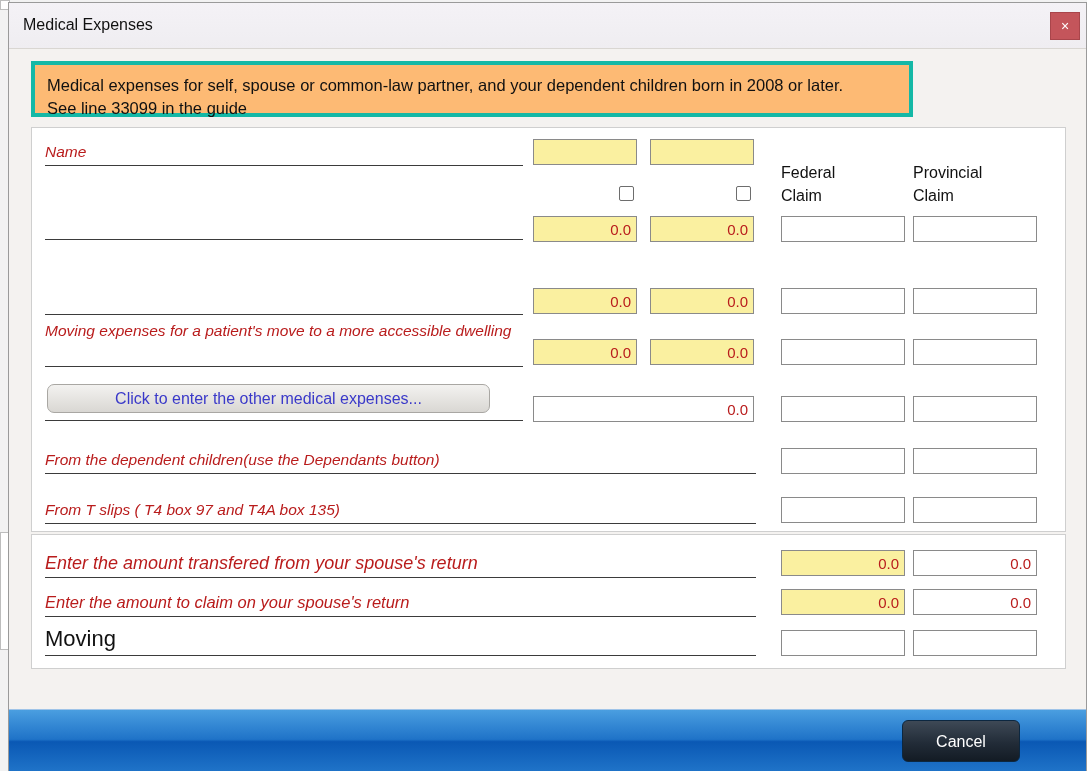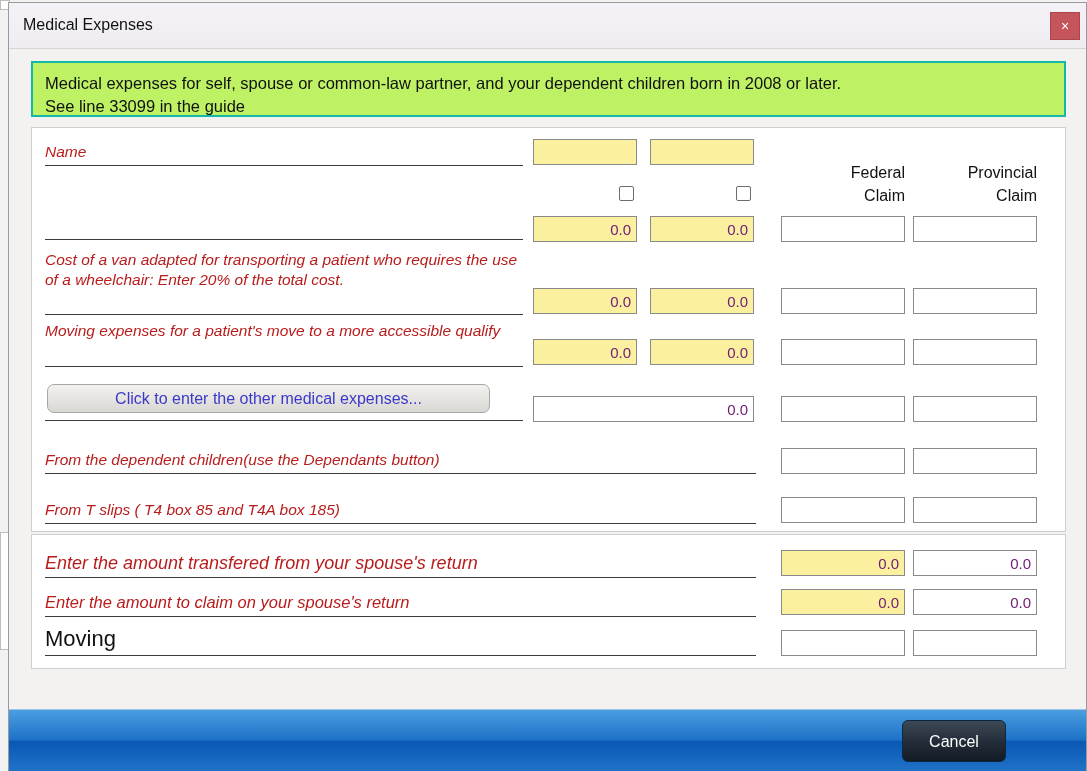--- a/index.html
+++ b/index.html
@@ -54,23 +54,23 @@
     position: absolute;
     left: 0; top: 46px;
     width: 1077px; height: 660px;
     background: #f4f2f0;
     padding: 10px 12px 0 12px;
   }
 
   .intro {
     position: absolute;
     left: 22px; top: 58px;
-    width: 1035px; height: 56px;
-    background: #bef264;
-    border: 2px solid #14b8a6;
+    width: 882px; height: 56px;
+    background: #fdba74;
+    border: 4px solid #14b8a6;
     padding: 9px 12px;
   }
   .intro p {
     margin: 0;
     font-size: 16.5px;
     line-height: 23px;
     color: #111;
   }
 
   .main-panel {
@@ -98,30 +98,30 @@
   .underline {
     position: absolute;
     border-bottom: 1px solid #3b3b3b;
     height: 0;
   }
 
   .colhdr {
     position: absolute;
     font-size: 16px;
     color: #111;
-    text-align: right;
+    text-align: left;
     line-height: 23px;
   }
 
   input.fld {
     position: absolute;
     height: 26px;
     font-family: "Liberation Sans", sans-serif;
     font-size: 15px;
-    color: #701a75;
+    color: #b91c1c;
     text-align: right;
     padding: 2px 5px;
     border: 1px solid #8a8a8a;
     background: #ffffff;
   }
   input.yellow { background: #faf0a0; }
   input.name-fld { height: 26px; background: #faf0a0; text-align: left; }
 
   .chk {
     position: absolute;
@@ -166,21 +166,21 @@
     border-radius: 6px;
     color: #ffffff;
     font-size: 16px;
     text-align: center;
     line-height: 42px;
     cursor: pointer;
     border: 1px solid #0c2740;
     background: linear-gradient(180deg,#3e4956 0%, #222c38 55%, #131b24 100%);
   }
   #ok-button { left: 44px; top: 10px; width: 118px; }
-  #cancel-button { left: 893px; top: 10px; width: 104px; }
+  #cancel-button { left: 893px; top: 10px; width: 118px; }
 
   
   .edge {
     position: absolute;
     background: #ffffff;
     border: 1px solid #bdbdbd;
   }
 </style>
 </head>
 <body>
@@ -221,46 +221,45 @@
     <input class="fld name-fld" style="left: 641px; top: 136px; width: 104px;" value="">
 
     <div class="underline" style="left:36px; top:236px; width:478px;"></div>
     <div class="chk" style="left:610px; top:183px;"></div>
     <div class="chk" style="left:727px; top:183px;"></div>
     <input class="fld yellow" style="left: 524px; top: 213px; width: 104px;" value="0.0">
     <input class="fld yellow" style="left: 641px; top: 213px; width: 104px;" value="0.0">
     <input class="fld" style="left: 772px; top: 213px; width: 124px;" value="">
     <input class="fld" style="left: 904px; top: 213px; width: 124px;" value="">
 
-    <div class="lbl" style="left:36px; top:247px; width:478px;">Cost of a van adapted for transporting a patient who requires the use of a wheelchair: Enter 20% of the total cost.</div>
     <div class="underline" style="left:36px; top:311px; width:478px;"></div>
     <input class="fld yellow" style="left: 524px; top: 285px; width: 104px;" value="0.0">
     <input class="fld yellow" style="left: 641px; top: 285px; width: 104px;" value="0.0">
     <input class="fld" style="left: 772px; top: 285px; width: 124px;" value="">
     <input class="fld" style="left: 904px; top: 285px; width: 124px;" value="">
 
-    <div class="lbl" style="left:36px; top:318px; width:478px;">Moving expenses for a patient's move to a more accessible qualify</div>
+    <div class="lbl" style="left:36px; top:318px; width:478px;">Moving expenses for a patient's move to a more accessible dwelling</div>
     <div class="underline" style="left:36px; top:363px; width:478px;"></div>
     <input class="fld yellow" style="left: 524px; top: 336px; width: 104px;" value="0.0">
     <input class="fld yellow" style="left: 641px; top: 336px; width: 104px;" value="0.0">
     <input class="fld" style="left: 772px; top: 336px; width: 124px;" value="">
     <input class="fld" style="left: 904px; top: 336px; width: 124px;" value="">
 
     <div class="link-btn">Click to enter the other medical expenses...</div>
     <div class="underline" style="left:36px; top:417px; width:478px;"></div>
     <input class="fld" style="left: 524px; top: 393px; width: 221px;" value="0.0">
     <input class="fld" style="left: 772px; top: 393px; width: 124px;" value="">
     <input class="fld" style="left: 904px; top: 393px; width: 124px;" value="">
 
     <div class="lbl" style="left:36px; top:447px; width:700px;">From the dependent children(use the Dependants button)</div>
     <div class="underline" style="left:36px; top:470px; width:711px;"></div>
     <input class="fld" style="left: 772px; top: 445px; width: 124px;" value="">
     <input class="fld" style="left: 904px; top: 445px; width: 124px;" value="">
 
-    <div class="lbl" style="left:36px; top:497px; width:700px;">From T slips ( T4 box 85 and T4A box 185)</div>
+    <div class="lbl" style="left:36px; top:497px; width:700px;">From T slips ( T4 box 97 and T4A box 135)</div>
     <div class="underline" style="left:36px; top:520px; width:711px;"></div>
     <input class="fld" style="left: 772px; top: 494px; width: 124px;" value="">
     <input class="fld" style="left: 904px; top: 494px; width: 124px;" value="">
 
     <div class="bottom-panel"></div>
 
     <div class="lbl" style="left:36px; top:550px; width:700px; font-size:18px;">Enter the amount transfered from your spouse's return</div>
     <div class="underline" style="left:36px; top:574px; width:711px;"></div>
     <input class="fld yellow" style="left: 772px; top: 547px; width: 124px;" value="0.0">
     <input class="fld" style="left: 904px; top: 547px; width: 124px;" value="0.0">

